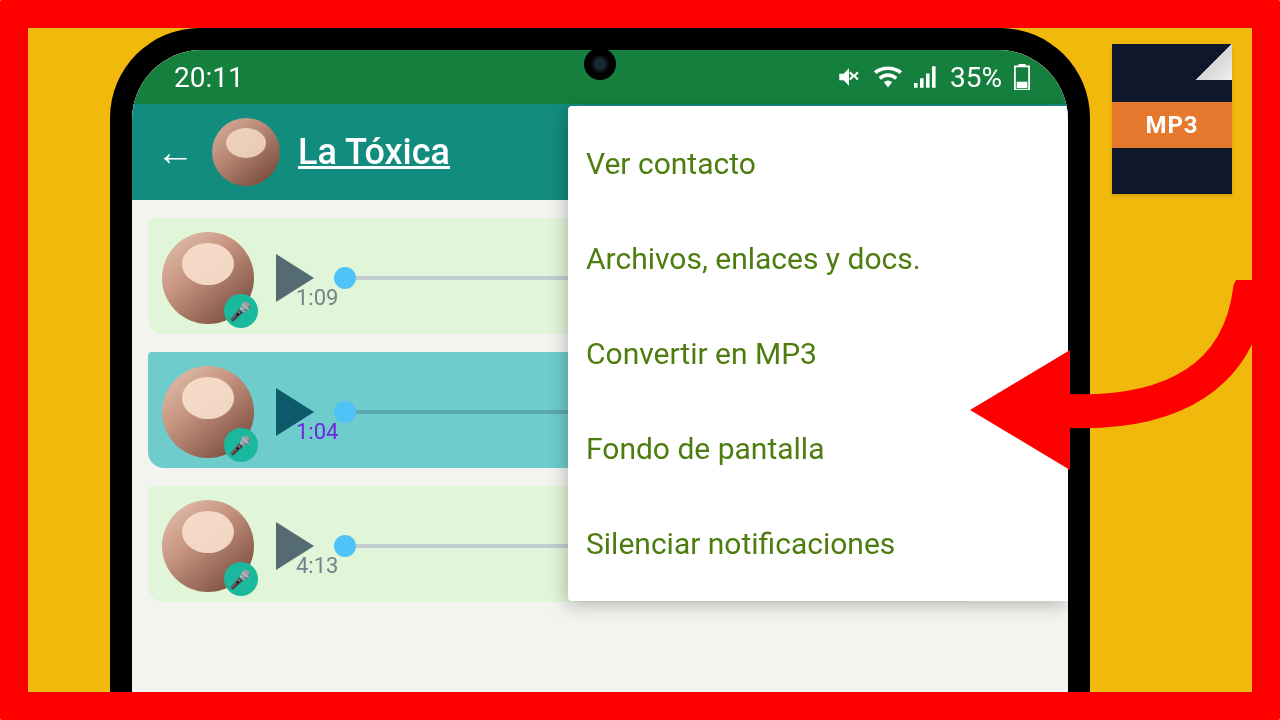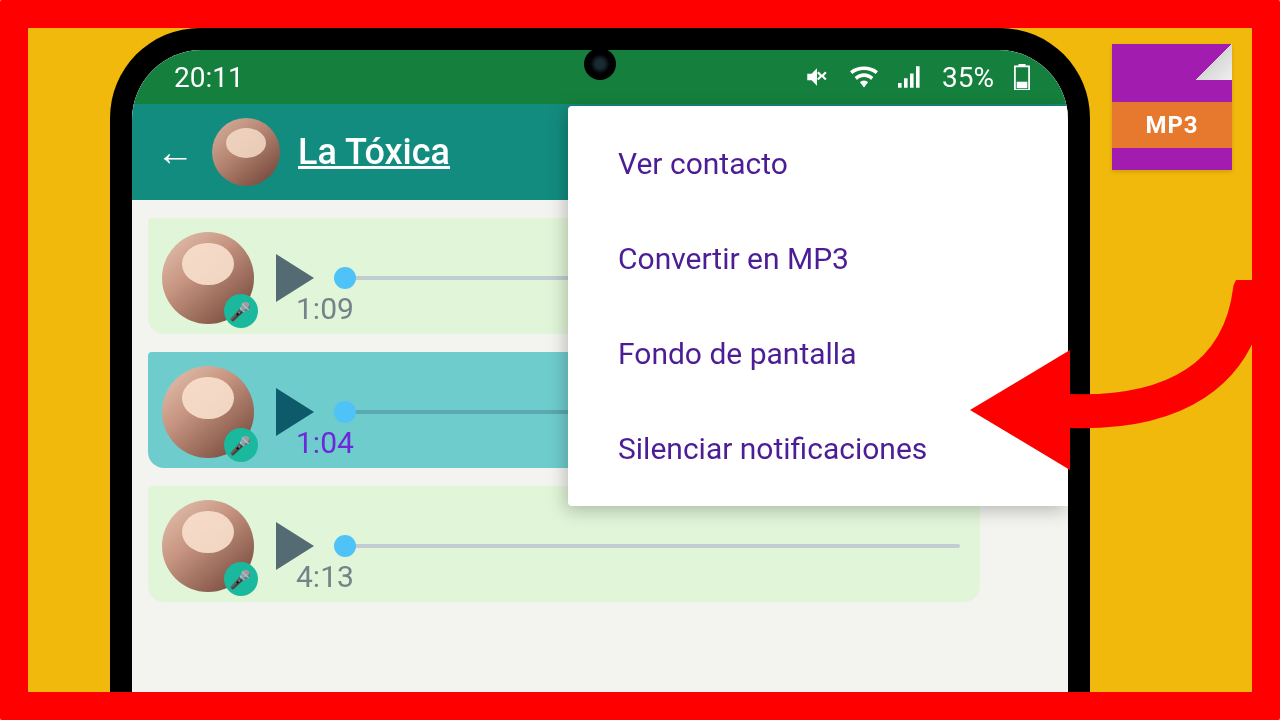--- a/index.html
+++ b/index.html
@@ -29,21 +29,21 @@
 .screen { position: absolute; inset: 0; background: #f3f3f0; }
 
 
 .statusbar {
   height: 54px; width: 100%;
   background: #15803d;
   display: flex; align-items: center; justify-content: space-between;
   padding: 0 38px 0 42px;
   color: #fff; font-size: 28px; font-weight: 400;
 }
-.status-right { display: flex; align-items: center; gap: 20px; }
+.status-right { display: flex; align-items: center; gap: 12px; }
 .status-right svg { flex-shrink: 0; }
 
 .camera-hole {
   position: absolute;
   left: 50%; top: 20px; transform: translateX(-50%);
   width: 32px; height: 32px; border-radius: 50%;
   background: radial-gradient(circle, #1a2a33 30%, #000 70%);
   border: 6px solid #000;
   z-index: 50;
 }
@@ -80,47 +80,47 @@
 .msg-avatar { width: 92px; height: 92px; border-radius: 50%;
   background: linear-gradient(140deg,#e6c6b3 0%, #c69480 40%, #6b3f33 100%); position:relative; }
 .msg-avatar::after{content:"";position:absolute;left:22%;top:12%;width:56%;height:46%;border-radius:50%;background:rgba(248,224,205,.9);}
 .mic-badge { position: absolute; right: -4px; bottom: -4px; width: 34px; height: 34px; border-radius: 50%;
   background: #1ab89c; display:flex;align-items:center;justify-content:center;color:#fff;font-size:18px;}
 .play-btn { width: 0; height: 0; border-left: 38px solid #556b73; border-top: 24px solid transparent; border-bottom: 24px solid transparent; cursor:pointer; }
 .voice-msg.selected .play-btn { border-left-color: #0d5a6a; }
 .track { flex: 1; height: 4px; background: #c1cdd1; position: relative; border-radius: 2px; }
 .voice-msg.selected .track{background:#5aa8b0;}
 .thumb { position: absolute; left: -2px; top: 50%; transform: translateY(-50%); width: 22px; height: 22px; border-radius: 50%; background: #4fc3f7; }
-.duration { position: absolute; left: 148px; bottom: 8px; color: #758289; font-size: 30px; }
+.duration { position: absolute; left: 148px; bottom: 24px; color: #758289; font-size: 22px; }
 .voice-msg.selected .duration{color:#6d28d9;}
 
 
 .menu {
   position: absolute;
   right: 0; top: 56px;
   width: 500px;
   background: #fff;
   box-shadow: -2px 4px 18px rgba(0,0,0,.25);
   border-radius: 4px 0 0 4px;
   padding: 10px 0;
   z-index: 40;
 }
 .menu-item {
-  padding: 30px 50px;
+  padding: 30px 18px;
   font-size: 30px;
-  color: #4c1d95;
+  color: #4d7c0f;
   cursor: pointer;
 }
 
 
 .mp3-file {
   position: absolute;
   right: 48px; top: 44px;
-  width: 120px; height: 126px;
-  background: #a21caf;
+  width: 120px; height: 150px;
+  background: #0f172a;
   box-shadow: 0 2px 4px rgba(0,0,0,.15);
 }
 .mp3-fold { position: absolute; right: 0; top: 0; width: 36px; height: 36px;
   background: linear-gradient(135deg, transparent 49%, #d7d7d7 50%, #efefef 100%); }
 .mp3-band { position: absolute; left: 0; right: 0; top: 58px; height: 46px;
   background: #e7792f; color: #fff; display:flex;align-items:center;justify-content:center;
   font-weight: 700; font-size: 24px; letter-spacing: 1px; }
 
 
 .arrow-svg { position: absolute; right: 20px; top: 280px; width: 330px; height: 220px; z-index: 60; pointer-events:none;}
@@ -190,20 +190,21 @@
             <div class="play-btn"></div>
             <div class="track">
               <div class="thumb"></div>
             </div>
             <span class="duration">4:13</span>
           </div>
         </div>
 
       <div class="menu" id="menu">
           <div class="menu-item">Ver contacto</div>
+          <div class="menu-item">Archivos, enlaces y docs.</div>
           <div class="menu-item">Convertir en MP3</div>
           <div class="menu-item">Fondo de pantalla</div>
           <div class="menu-item">Silenciar notificaciones</div>
         </div>
 
     </div>
   </div>
 </div>
 
 <div class="mp3-file">

